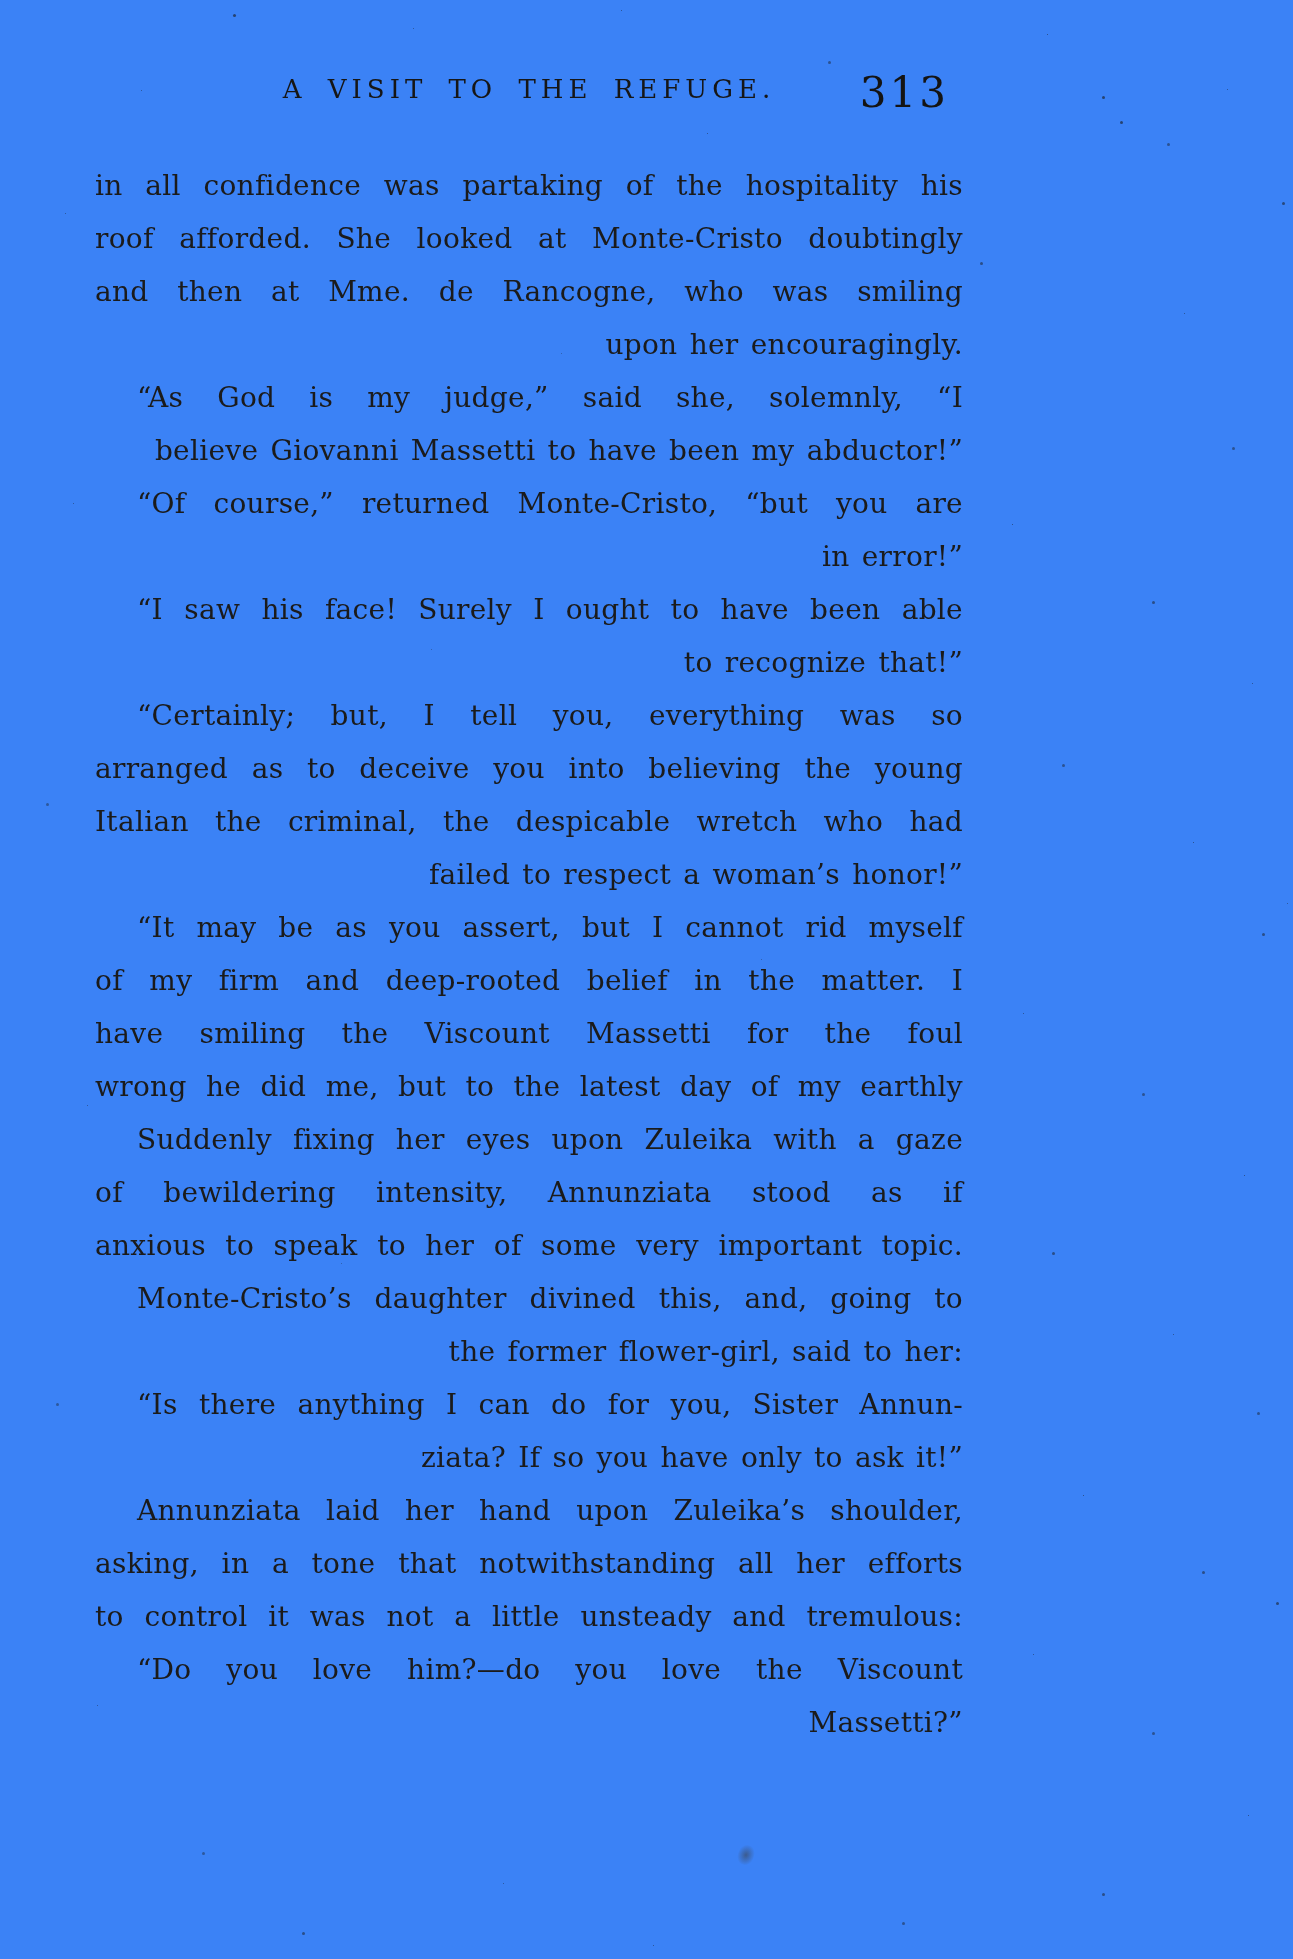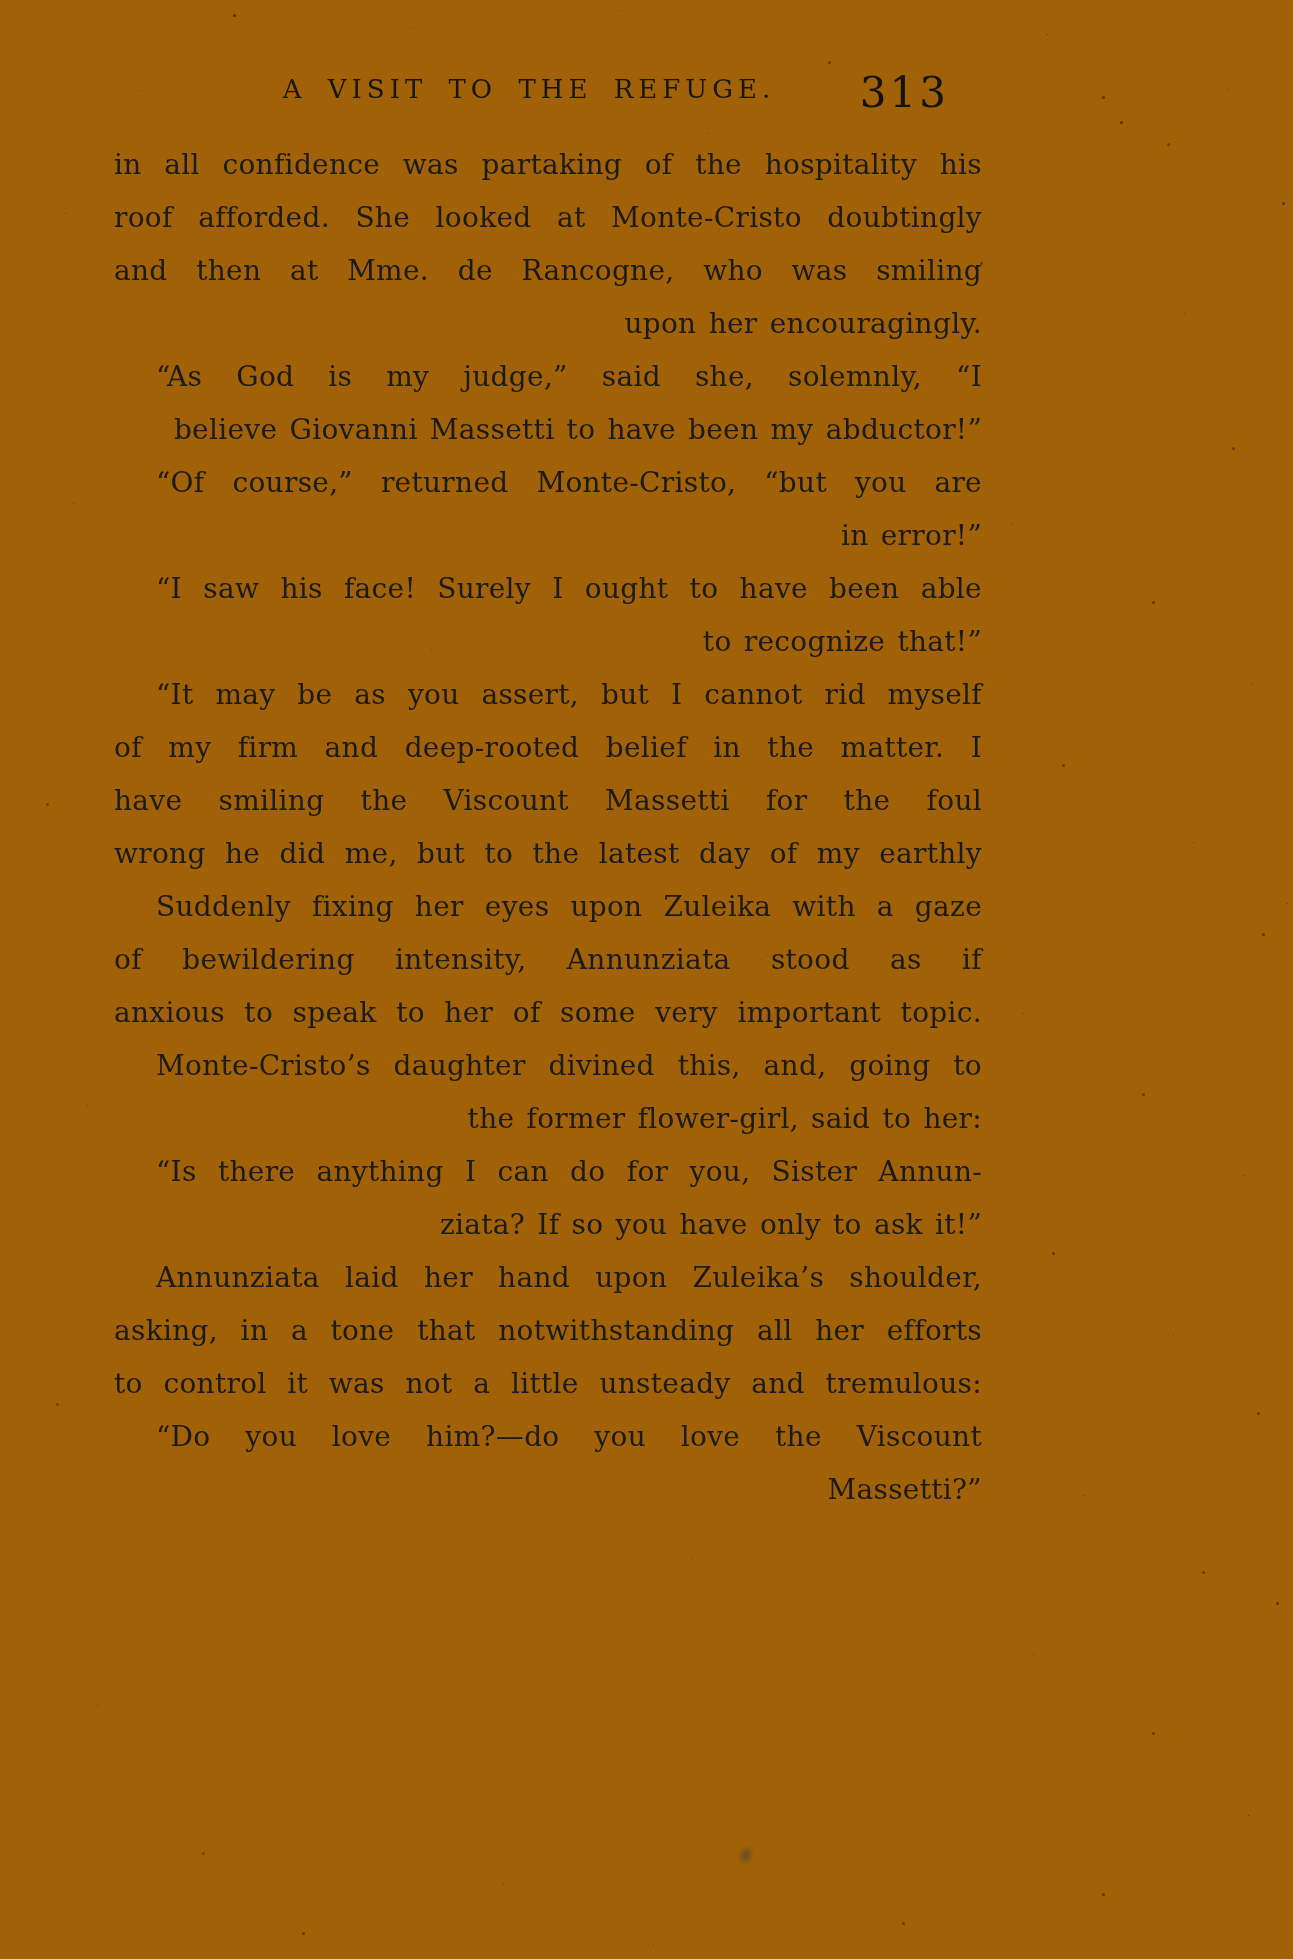--- a/index.html
+++ b/index.html
@@ -27,26 +27,25 @@
   }
   .page-num {
     position:absolute;
     right:14px; top:-6px;
     font-size:42px;
     letter-spacing:3px;
     color:#141414;
   }
   .text-body {
     position:absolute;
-    top:138px; left:95px; width:868px;
+    top:159px; left:95px; width:868px;
     font-size:28px;
     line-height:53px;
     word-spacing:3px;
     letter-spacing:0.3px;
-    margin-left:19px;
   }
   .paragraph { margin:0; }
   .paragraph.indent .line:first-child { text-indent:42px; }
   .line { white-space:normal;text-align:right; }
   .line.j { text-align:justify; text-align-last:justify; }
   
   .speckles {
     position:absolute; top:0; left:0;
     width:3px; height:3px; border-radius:50%;
     background:transparent;
@@ -107,21 +106,21 @@
     position:absolute;
     left:738px; top:1845px;
     width:16px; height:20px;
     background:radial-gradient(ellipse at center, rgba(60,60,60,.55) 0%, rgba(60,60,60,.15) 55%, transparent 75%);
     transform:rotate(20deg);
   }
 </style>
 </head>
 <body>
 
-<div class="page" style="background: #a16207; color: rgb(27, 27, 27);">
+<div class="page" style="background: #3b82f6; color: rgb(27, 27, 27);">
   <div class="speckles"></div>
 
   <header class="running-header">
     <span class="head-title">A VISIT TO THE REFUGE.</span>
     <span class="page-num">313</span>
   </header>
 
   <main class="text-body" id="text-body">
       <div class="paragraph">
         <div class="line j">in all confidence was partaking of the hospitality his</div>
@@ -133,20 +132,26 @@
         <div class="line j">“As God is my judge,” said she, solemnly, “I</div>
         <div class="line">believe Giovanni Massetti to have been my abductor!”</div>
       </div>
       <div class="paragraph indent">
         <div class="line j">“Of course,” returned Monte-Cristo, “but you are</div>
         <div class="line">in error!”</div>
       </div>
       <div class="paragraph indent">
         <div class="line j">“I saw his face!  Surely I ought to have been able</div>
         <div class="line">to recognize that!”</div>
+      </div>
+      <div class="paragraph indent">
+        <div class="line j">“Certainly; but, I tell you, everything was so</div>
+        <div class="line j">arranged as to deceive you into believing the young</div>
+        <div class="line j">Italian the criminal, the despicable wretch who had</div>
+        <div class="line">failed to respect a woman’s honor!”</div>
       </div>
       <div class="paragraph indent">
         <div class="line j">“It may be as you assert, but I cannot rid myself</div>
         <div class="line j">of my firm and deep-rooted belief in the matter.  I</div>
         <div class="line j">have smiling the Viscount Massetti for the foul</div>
         <div class="line j">wrong he did me, but to the latest day of my earthly</div>
       </div>
       <div class="paragraph indent">
         <div class="line j">Suddenly fixing her eyes upon Zuleika with a gaze</div>
         <div class="line j">of bewildering intensity, Annunziata stood as if</div>

